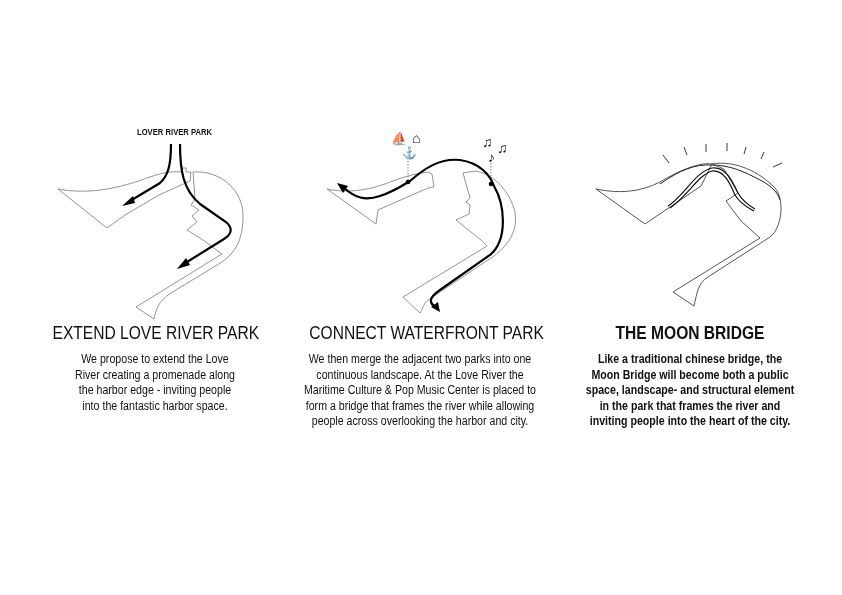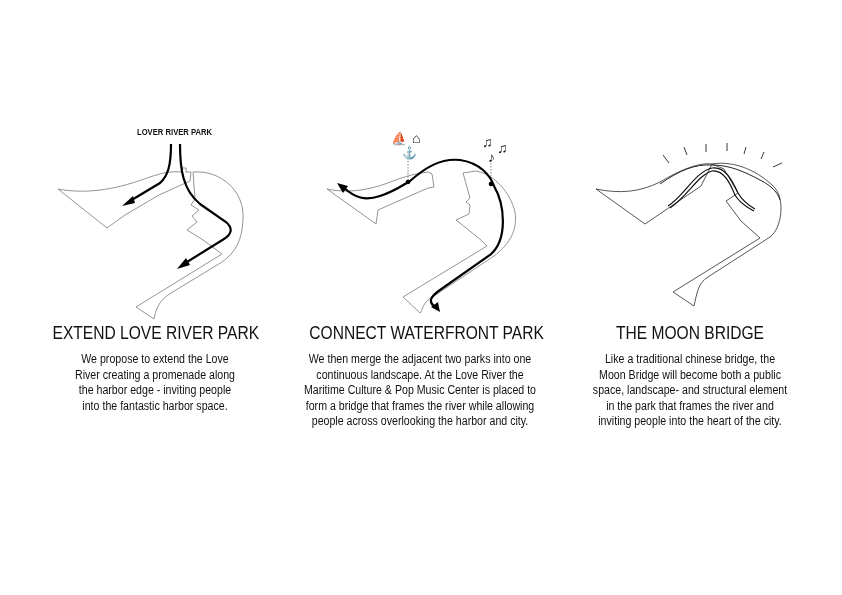--- a/index.html
+++ b/index.html
@@ -66,21 +66,21 @@
   <div class="title" style="left:285px;width:270px;top:322px;">CONNECT WATERFRONT PARK</div>
   <div class="desc" style="left:280px;width:280px;top:352px;">
     <span>We then merge the adjacent two parks into one</span>
     <span>continuous landscape. At the Love River the</span>
     <span>Maritime Culture &amp; Pop Music Center is placed to</span>
     <span>form a bridge that frames the river while allowing</span>
     <span>people across overlooking the harbor and city.</span>
   </div>
 </div>
 
-<div class="panel" style="left:0;width:842px;height:519px;">
+<div class="panel" style="left:0;width:842px;height:519px;font-weight:bold;">
   <svg class="diagram" width="842" height="595" viewBox="0 0 842 595">
     <path d="M596,189 C620,194 640,192 660,182 C680,170 700,162 712,164 L701,186 L645,224 Z" fill="none" stroke="#444" stroke-width="0.9"></path>
     <path d="M712,164 C735,160 760,172 775,188 C785,200 782,228 770,237 L708,277 C698,283 697,293 694,306 L673,292 L760,238 L741,221 L726,201 L738,193 L724,169 Z" fill="none" stroke="#444" stroke-width="0.9"></path>
 
     <path d="M660,184 C680,170 695,164 712,165 C730,165 745,172 760,180 C772,186 778,193 780,200" fill="none" stroke="#222" stroke-width="1"></path>
     <path d="M668,206 C685,195 695,172 712,168 C725,166 732,180 738,193 C743,202 750,206 755,209" fill="none" stroke="#111" stroke-width="1.2"></path>
     <path d="M670,208 C688,196 698,175 712,171 C724,170 730,183 735,195 C741,205 749,208 754,211" fill="none" stroke="#111" stroke-width="1.2"></path>
 
     <line x1="663" y1="155" x2="669" y2="163" stroke="#222" stroke-width="0.9"></line>
     <line x1="684" y1="147" x2="687" y2="155" stroke="#222" stroke-width="0.9"></line>

